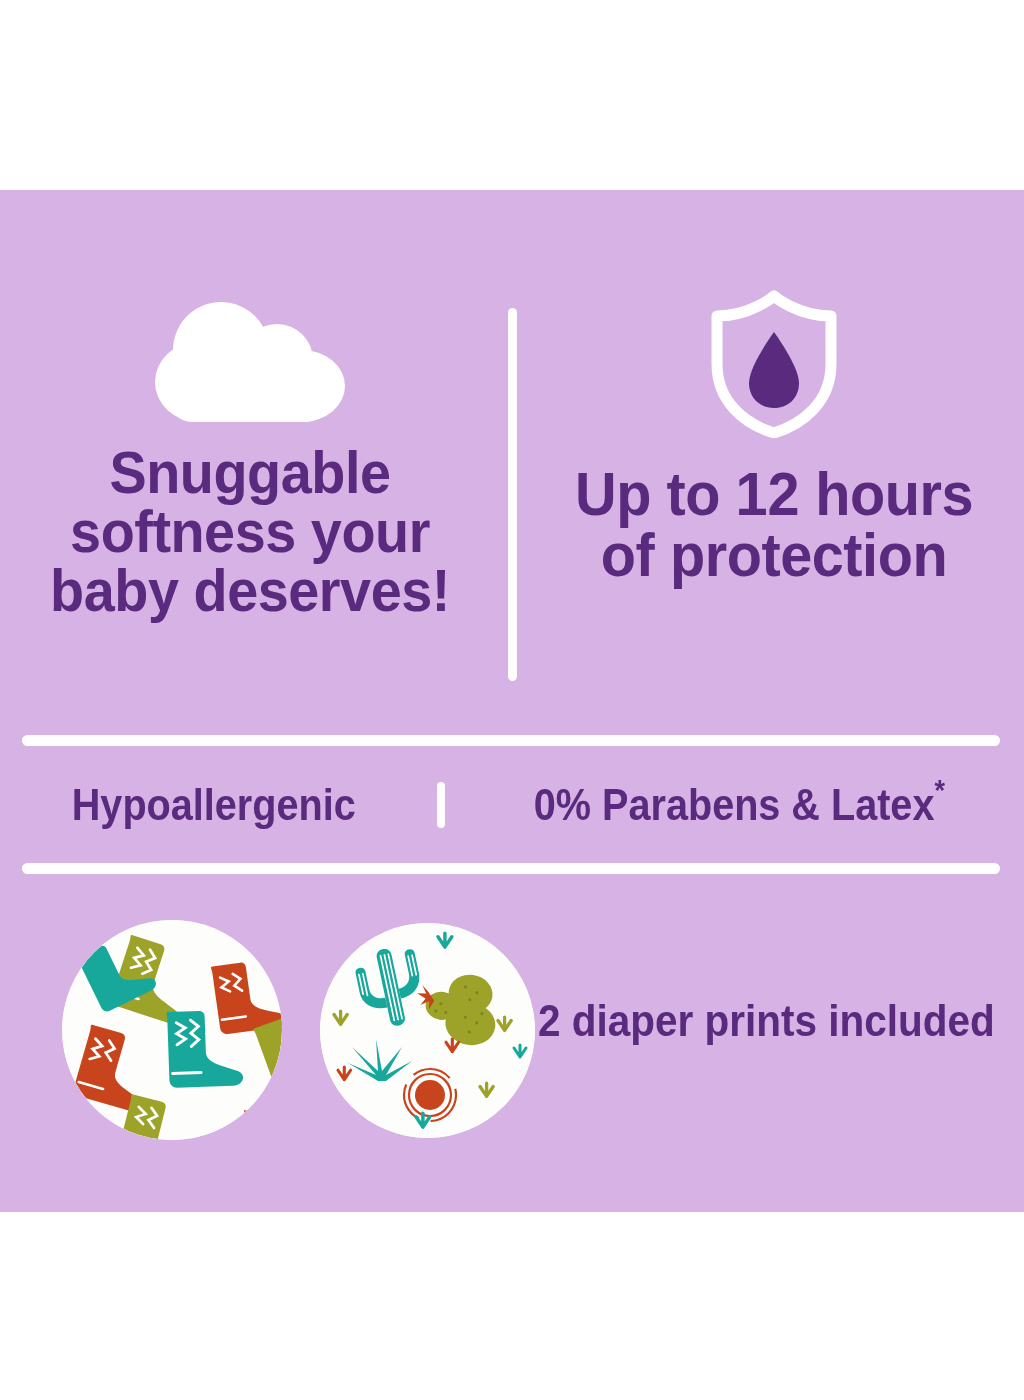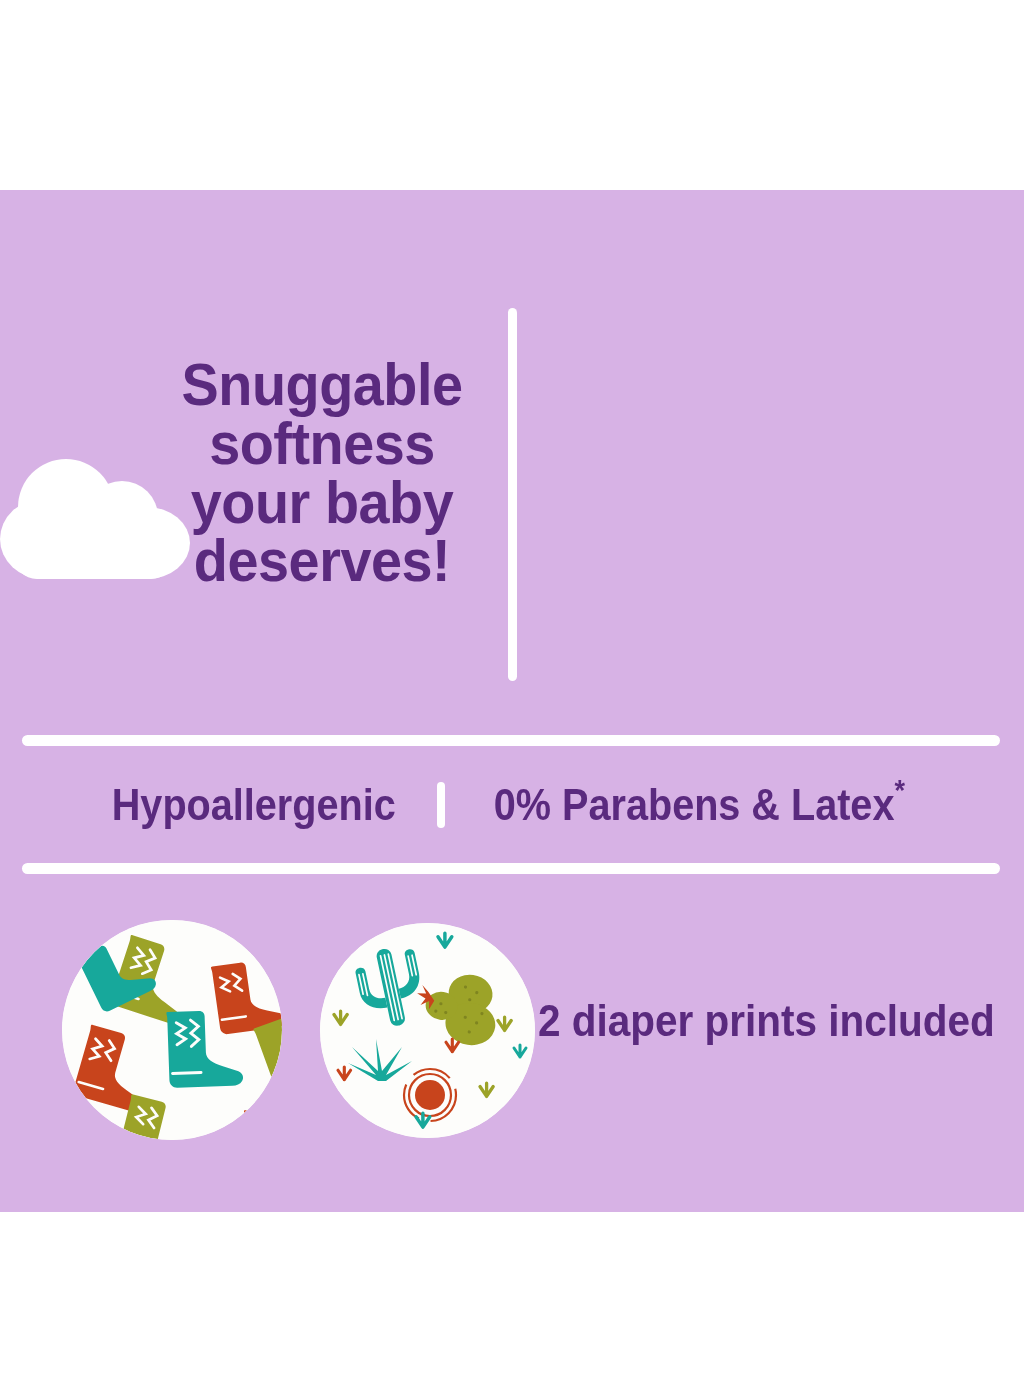--- a/index.html
+++ b/index.html
@@ -24,21 +24,21 @@
   }
 
   
   #top-row {
     position:absolute;
     left:0; top:0; width:1024px; height:545px;
   }
   .top-cell {
     position:absolute;
     top:0; height:545px;
-    display:flex; flex-direction:row;
+    display:flex; flex-direction:column;
     align-items:center; justify-content:flex-start;
   }
   #cell-soft  { left:0;     width:500px; }
   #cell-hours { left:524px; width:500px; }
 
   .v-divider {
     position:absolute;
     left:508px; top:118px;
     width:9px; height:373px;
     background:#ffffff;
@@ -77,21 +77,21 @@
     left:22px; width:978px; height:11px;
     background:#ffffff; border-radius:7px;
   }
   #rule-1 { top:545px; }
   #rule-2 { top:673px; }
 
   
   #claims {
     position:absolute;
     left:0; top:556px; width:1024px; height:117px;
-    display:flex; align-items:center; justify-content:center;
+    display:flex; align-items:center; justify-content:center;gap:40px;
   }
   .claim {
     color:#5a2a7e;
     font-size:44px;
     line-height:1;
     transform:scaleX(0.9);
     white-space:nowrap;
   }
   #claim-hypo { font-weight:bold; }
   #claim-paraben { font-weight:bold; }
@@ -154,20 +154,31 @@
           <div class="cloud-base"></div>
           <div class="puff p4"></div>
           <div class="puff p5"></div>
           <div class="puff p3"></div>
           <div class="puff p1"></div>
           <div class="puff p2"></div>
         </div>
         <div class="headline" id="soft-headline">Snuggable softness your baby deserves!</div>
       </div>
 
+      <div class="top-cell" id="cell-hours">
+        <div class="shield-wrap">
+          <svg viewBox="0 0 134 148" width="134" height="148" aria-hidden="true">
+            <path d="M67 6 C67 6 44 26 10 26 L10 74 C10 112 38 134 67 143 C96 134 124 112 124 74 L124 26 C90 26 67 6 67 6 Z" fill="none" stroke="#ffffff" stroke-width="11" stroke-linejoin="round" stroke-linecap="round"></path>
+            <path d="M67 42 C67 42 42 76 42 93 C42 108 53 118 67 118 C81 118 92 108 92 93 C92 76 67 42 67 42 Z" fill="#5a2a7e"></path>
+          </svg>
+        </div>
+        <div class="headline" id="hours-headline">
+          <span>Up to </span><span class="hl-strong">12</span><span> hours of protection</span>
+        </div>
+      </div>
     </div>
 
     <div class="h-rule" id="rule-1"></div>
 
     <div id="claims">
       <span class="claim" id="claim-hypo">Hypoallergenic</span>
       <span class="claim-sep"></span>
       <span class="claim" id="claim-paraben"><span class="zero">0%</span><span> Parabens &amp; Latex</span><span class="sup-star">*</span></span>
     </div>
 

